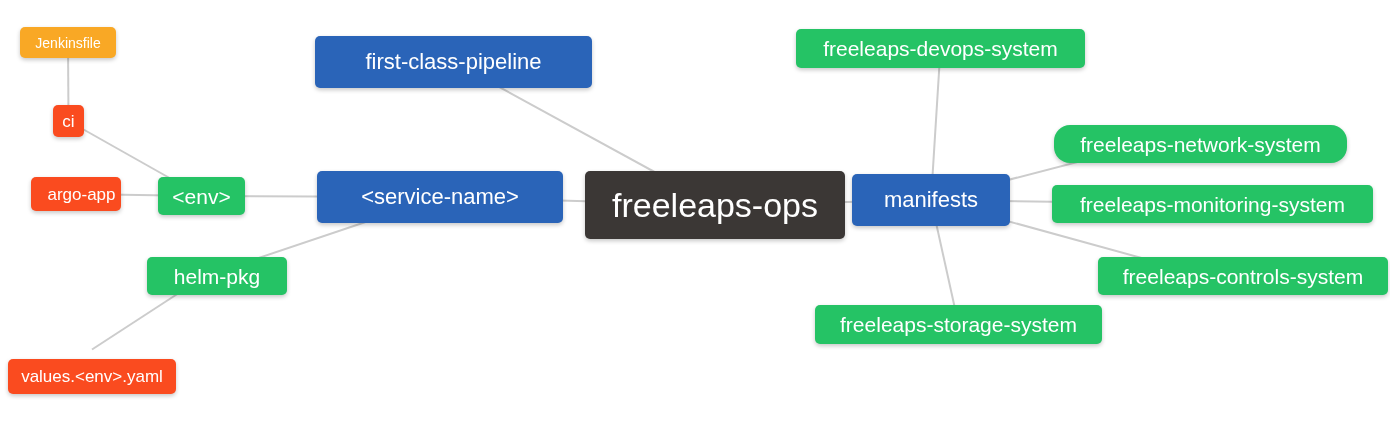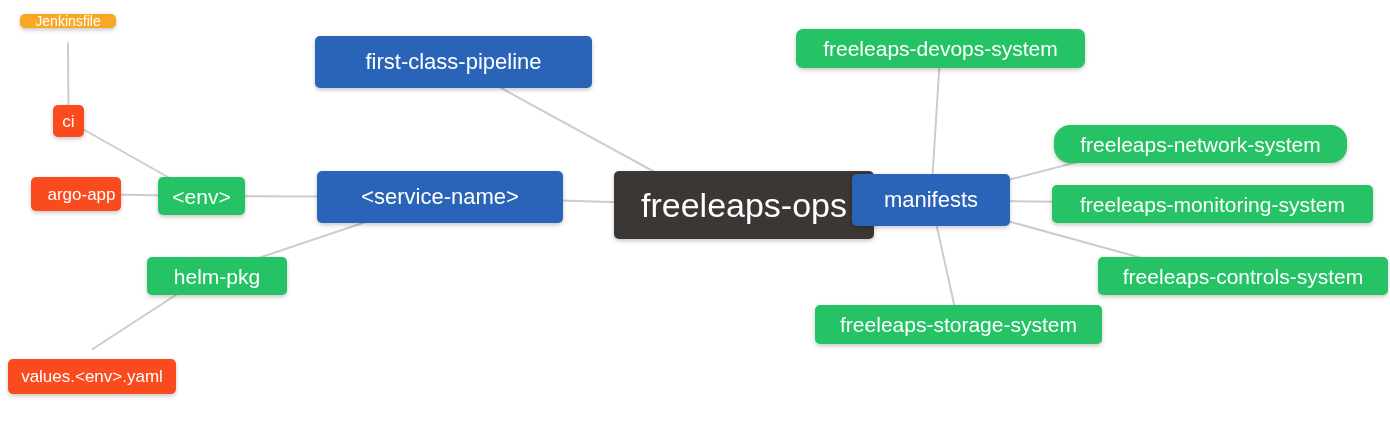--- a/index.html
+++ b/index.html
@@ -56,41 +56,41 @@
       <line x1="453.5" y1="62" x2="715" y2="205" stroke="#CCCCCC" stroke-width="2"></line>
       <line x1="440" y1="197" x2="715" y2="205" stroke="#CCCCCC" stroke-width="2"></line>
       <line x1="715" y1="205" x2="931" y2="200" stroke="#CCCCCC" stroke-width="2"></line>
       <line x1="931" y1="200" x2="940.5" y2="48.5" stroke="#CCCCCC" stroke-width="2"></line>
       <line x1="931" y1="200" x2="1200.5" y2="130" stroke="#CCCCCC" stroke-width="2"></line>
       <line x1="931" y1="200" x2="1212.5" y2="204" stroke="#CCCCCC" stroke-width="2"></line>
       <line x1="931" y1="200" x2="1207" y2="276" stroke="#CCCCCC" stroke-width="2"></line>
       <line x1="931" y1="200" x2="958.5" y2="324.5" stroke="#CCCCCC" stroke-width="2"></line>
     </svg>
 
-  <div class="node orange" style="left:20px;top:14px;width:96px;height:14px;">Jenkinsfile</div>
+  <div class="node orange" style="left:20px;top:27px;width:96px;height:31px;">Jenkinsfile</div>
 
   <div class="node red" style="left:53px;top:105px;width:31px;height:32px;">ci</div>
 
   <div class="node red" style="left:31px;top:177px;width:90px;height:34px;padding-left:11px;">argo-app</div>
 
   <div class="node green" style="left:158px;top:177px;width:87px;height:38px;">&lt;env&gt;</div>
 
   <div class="node green" style="left:147px;top:257px;width:140px;height:38px;">helm-pkg</div>
 
   <div class="node red" style="left:8px;top:332px;width:168px;height:35px;margin-top:27px;">values.&lt;env&gt;.yaml</div>
 
   <div class="node blue" style="left:315px;top:36px;width:277px;height:52px;">first-class-pipeline</div>
 
   <div class="node blue" style="left:317px;top:171px;width:246px;height:52px;">&lt;service-name&gt;</div>
 
-  <div class="node root" style="left:614px;top:171px;width:260px;height:68px;">freeleaps-ops</div>
+  <div class="node root" style="left:585px;top:171px;width:260px;height:68px;">freeleaps-ops</div>
 
   <div class="node blue" style="left:852px;top:174px;width:158px;height:52px;">manifests</div>
 
-  <div class="node green" style="left:796px;top:29px;width:289px;height:39px;border-radius:7px;">freeleaps-devops-system</div>
+  <div class="node green" style="left:796px;top:29px;width:289px;height:39px;">freeleaps-devops-system</div>
 
   <div class="node green" style="left:1054px;top:125px;width:293px;height:38px;border-radius:16px;">freeleaps-network-system</div>
 
   <div class="node green" style="left:1052px;top:185px;width:321px;height:38px;">freeleaps-monitoring-system</div>
 
   <div class="node green" style="left:1062px;top:257px;width:290px;height:38px;margin-left:36px;">freeleaps-controls-system</div>
 
   <div class="node green" style="left:815px;top:305px;width:287px;height:39px;">freeleaps-storage-system</div>
 
 </div>

